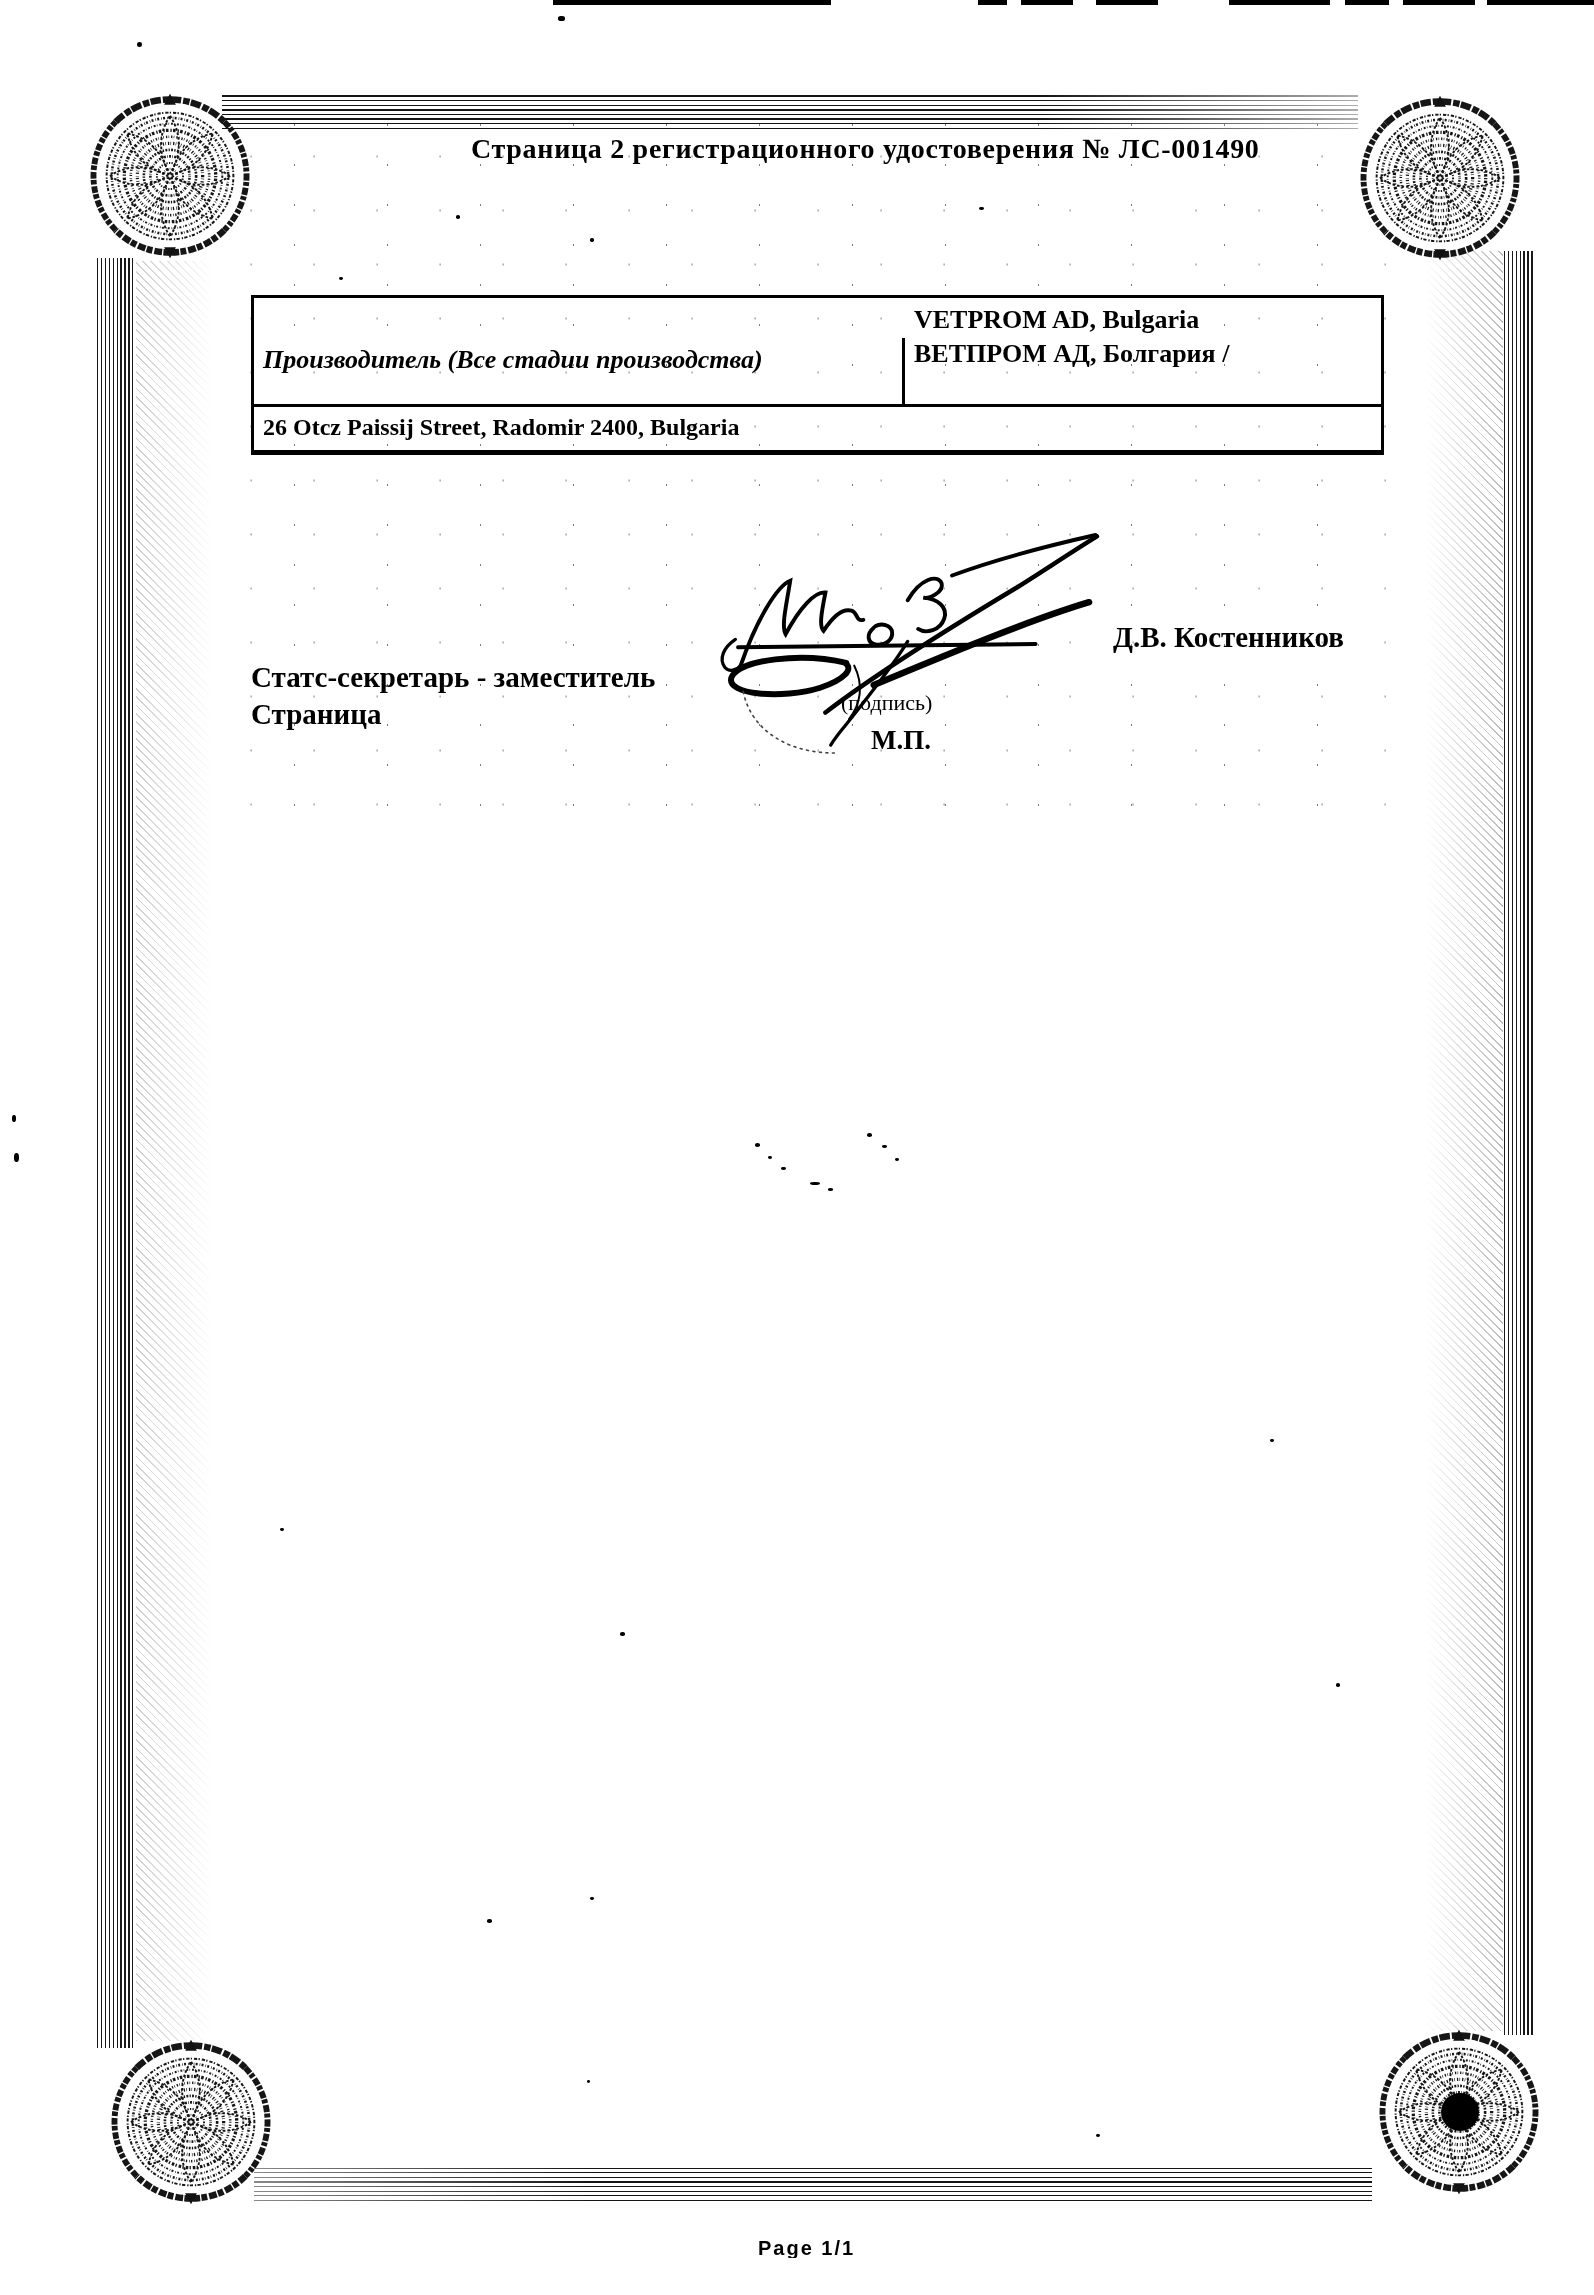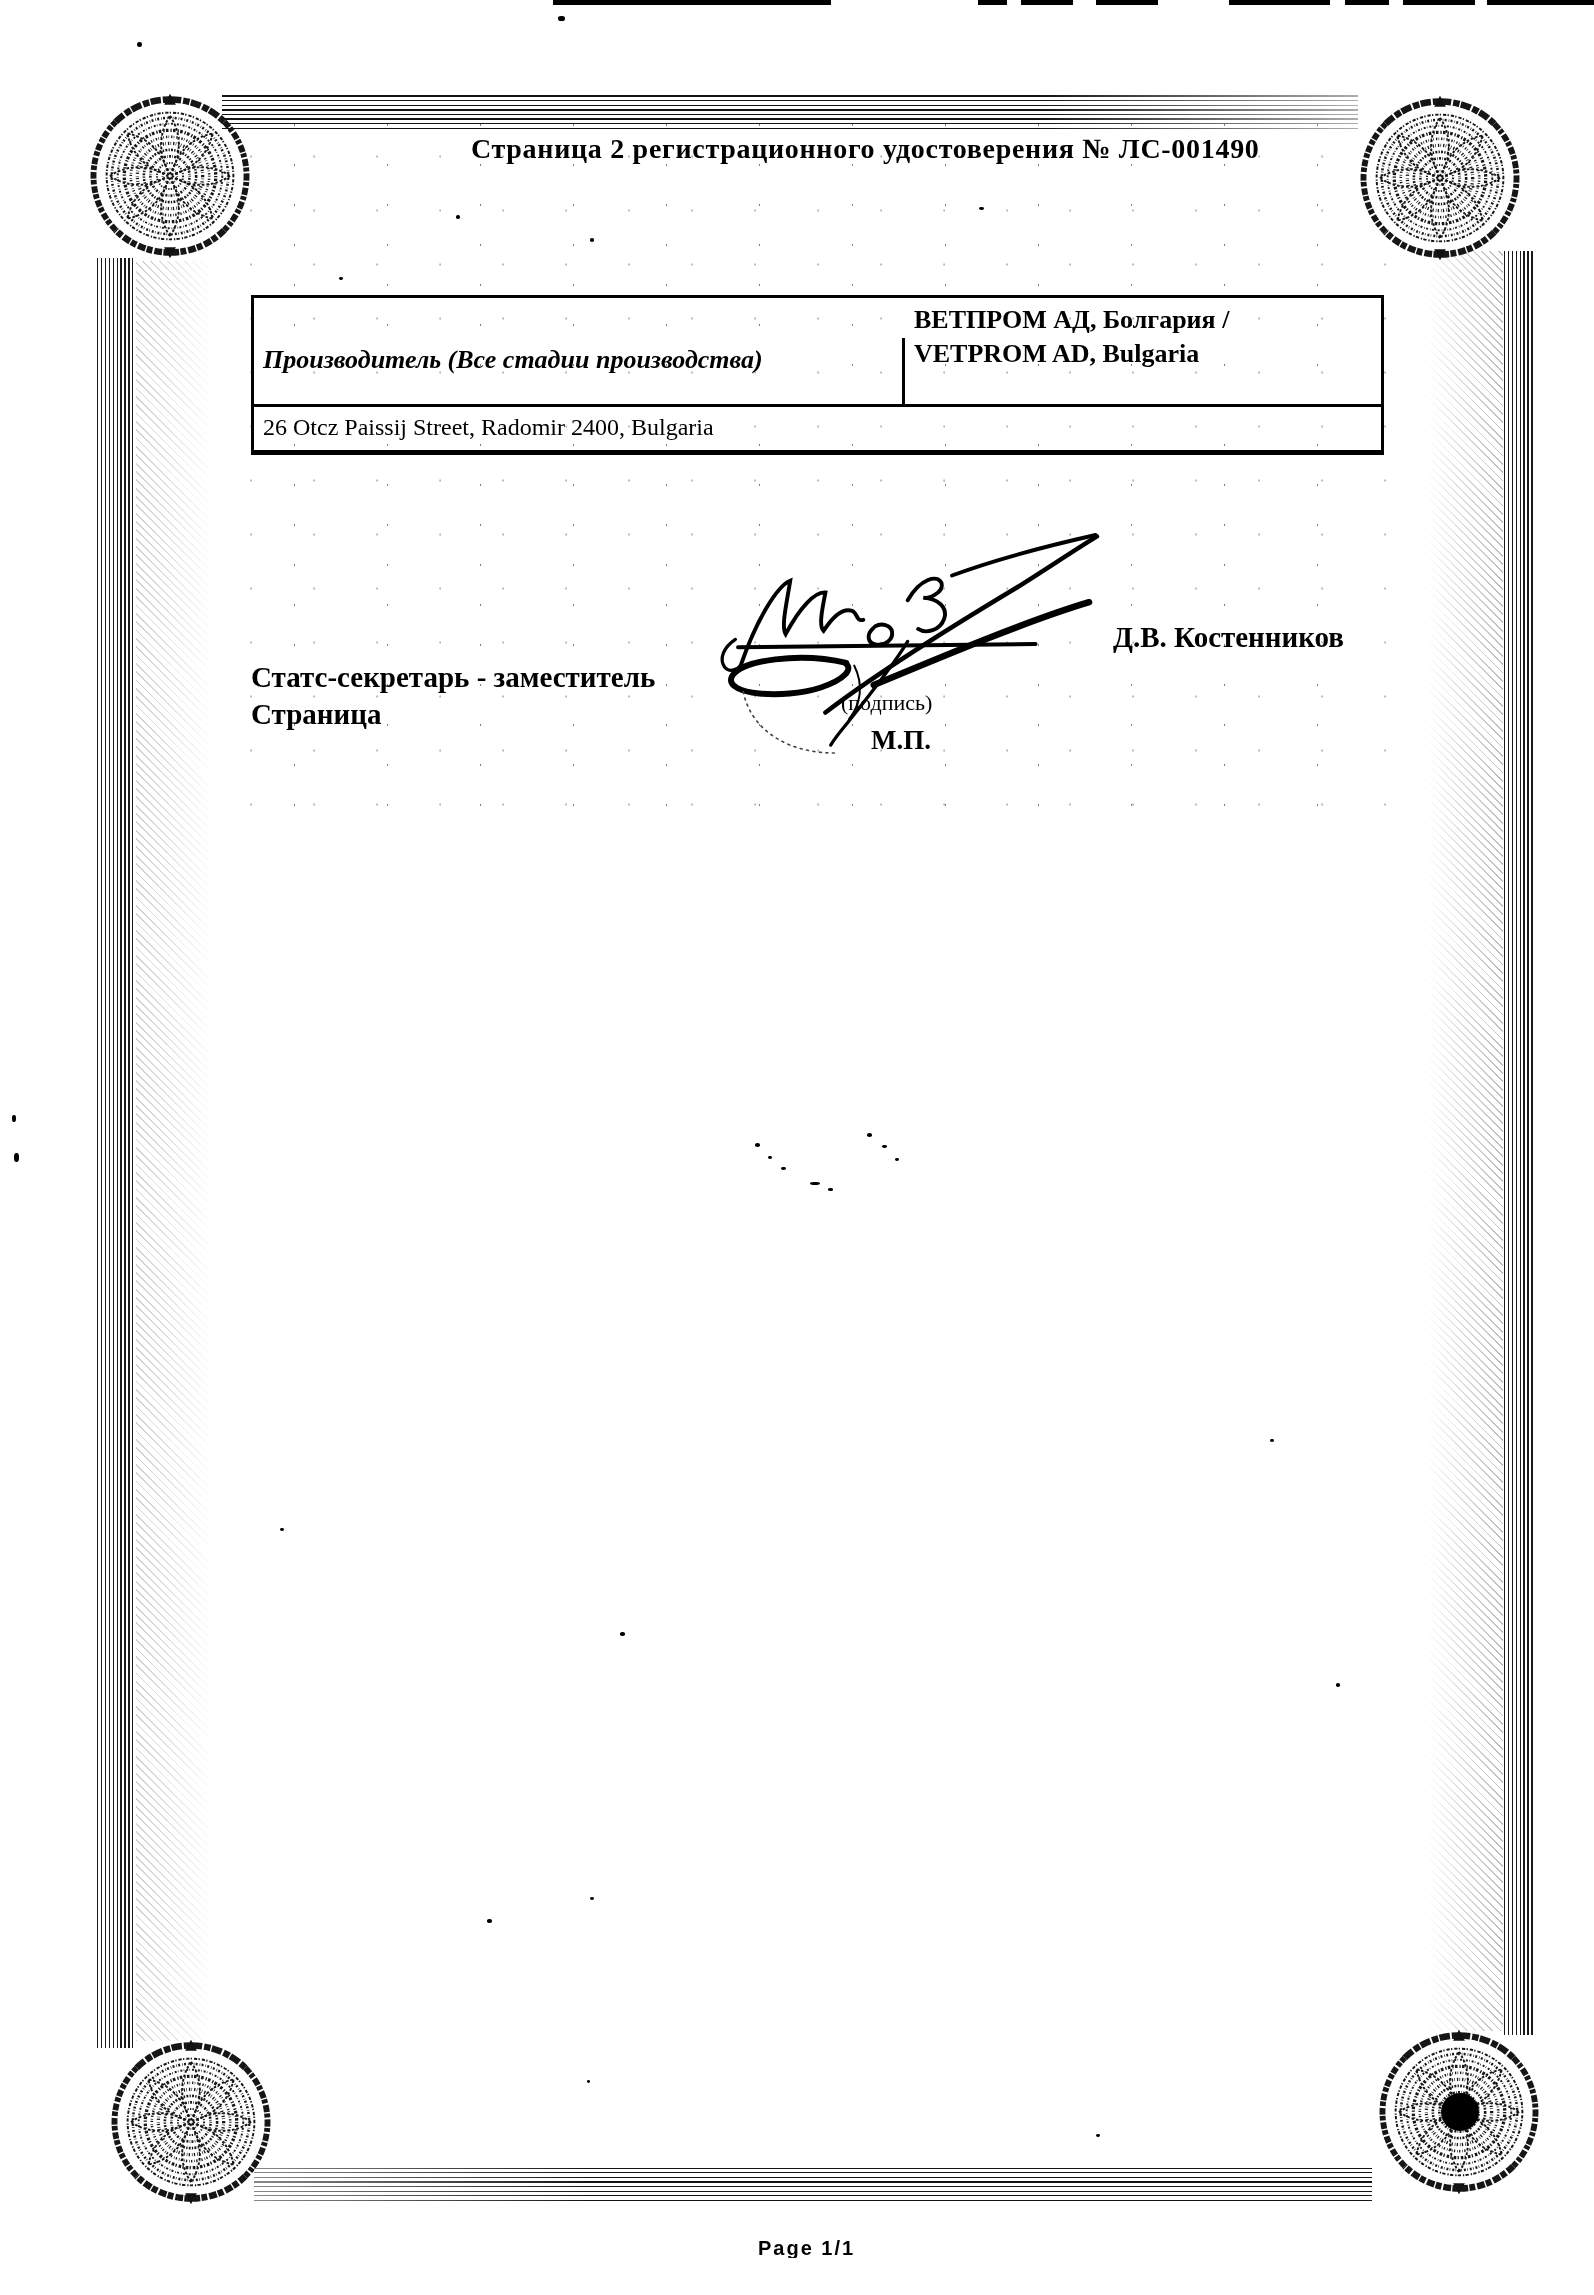--- a/index.html
+++ b/index.html
@@ -82,21 +82,21 @@
   .t-header{
     font-weight:bold; font-size:26px; line-height:34px;
     padding:5.2px 11.7px 7.8px; border-bottom:3.3px solid #000;
   }
   .t-mid{display:flex; border-bottom:3.3px solid #000;}
   .t-label{
     width:651px; box-sizing:border-box; border-right:3.3px solid #000;
     font-style:italic; font-weight:bold; font-size:26px; padding:6.5px 9px 29px;margin-top:40px;
   }
   .t-value{flex:1; font-weight:bold; font-size:26px; line-height:34px; padding:5.2px 9px 6.5px;}
-  .t-address{font-weight:normal; font-size:24px; padding:7.8px 9px 9px; border-bottom:2px solid #000;}
+  .t-address{font-weight:bold; font-size:24px; padding:7.8px 9px 9px; border-bottom:2px solid #000;}
 
   
   .sig-title{position:absolute; left:251px; top:621px; font-weight:bold; font-size:29px; line-height:37px;margin-top:38px;}
   .sig-title span{display:block;}
   .sig-name{position:absolute; left:1113px; top:621px; font-weight:bold; font-size:29px; white-space:nowrap;}
   .sig-caption{position:absolute; left:841px; top:690px; font-size:22px;}
   .sig-stamp{position:absolute; left:871px; top:725px; font-size:27px;font-weight:bold;}
   .signature-svg{position:absolute; left:678px; top:535px; width:522px; height:248px; overflow:visible;}
 
   
@@ -187,22 +187,22 @@
       </svg>
   </div>
   <div class="ink-dot"></div>
 
   <div class="header-title">Страница 2 регистрационного удостоверения № ЛС-001490</div>
 
   <div class="doc-table">
     <div class="t-mid">
       <div class="t-label">Производитель (Все стадии производства)</div>
       <div class="t-value">
+        <div>VETPROM AD, Bulgaria</div>
         <div>ВЕТПРОМ АД, Болгария /</div>
-        <div>VETPROM AD, Bulgaria</div>
       </div>
     </div>
     <div class="t-address">26 Otcz Paissij Street, Radomir 2400, Bulgaria</div>
   </div>
 
   <div class="sig-title">
     <span>Статс-секретарь - заместитель</span>
     <span>Страница</span>
   </div>
 

